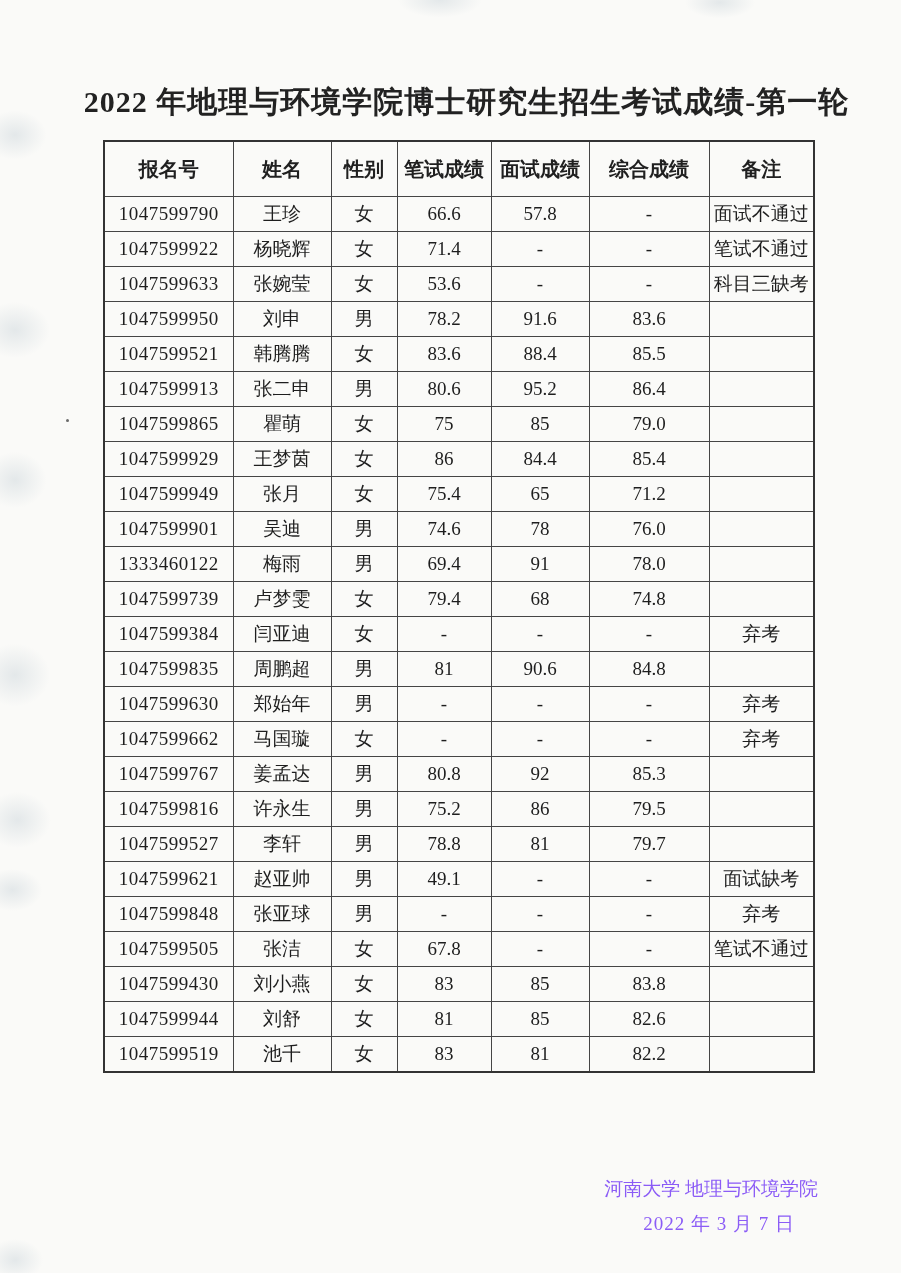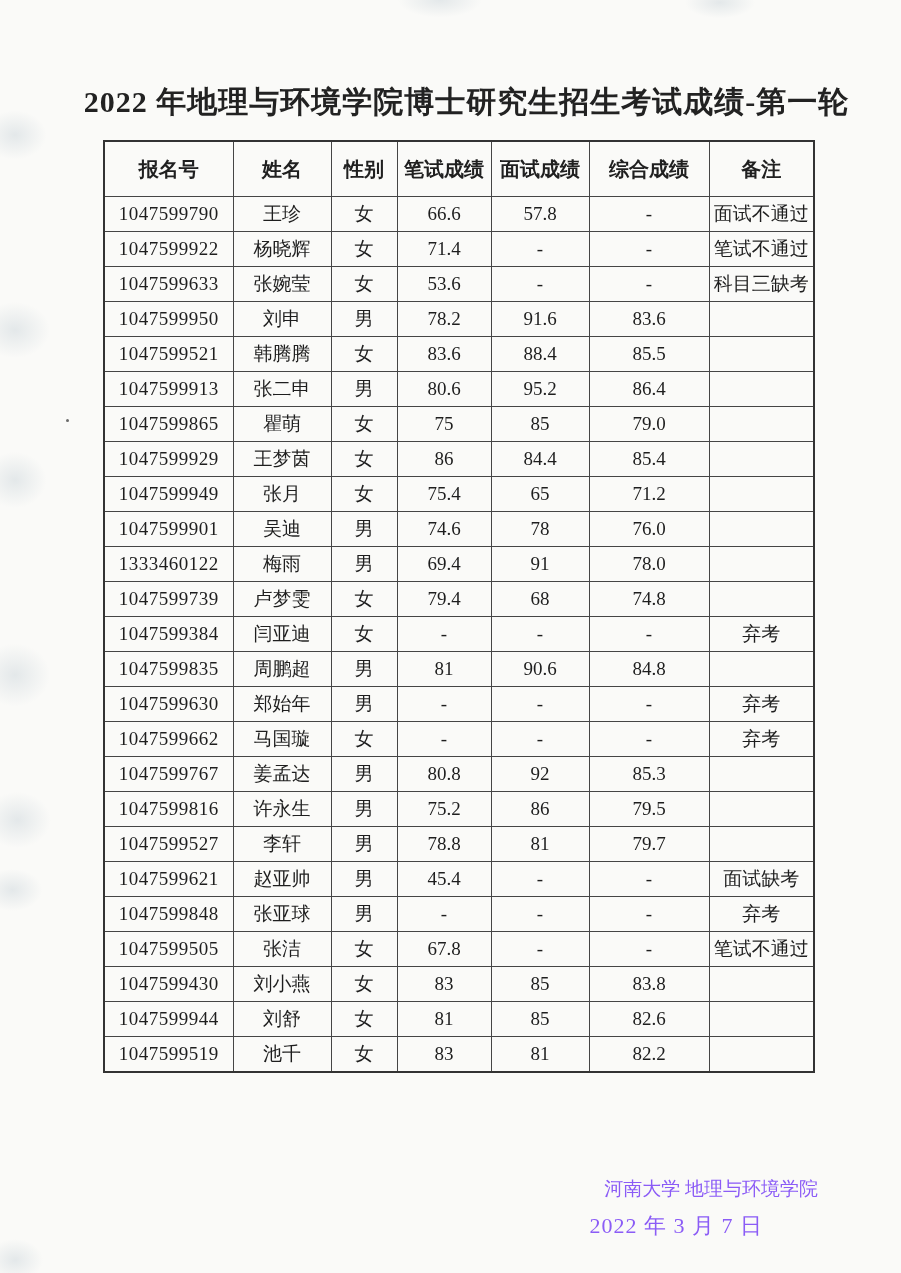--- a/index.html
+++ b/index.html
@@ -82,22 +82,22 @@
   .footer {
     position: absolute;
     top: 1176px;
     right: 83px;
     text-align: right;
     font-size: 19px;
     color: #8b5cf6;
   }
   .footer .footer-date {
     margin-top: 9px;
-    margin-right: 55px;
-    font-size: 22px;
+    margin-right: 23px;
+    font-size: 19px;
     letter-spacing: 1px;
   }
 </style>
 </head>
 <body>
 
 <div class="blob blob-gray" style="left:-30px; top:100px;  width:90px; height:70px;"></div>
 <div class="blob blob-gray" style="left:-35px; top:290px;  width:100px; height:80px;"></div>
 <div class="blob blob-gray" style="left:-30px; top:440px;  width:90px; height:80px;"></div>
 <div class="blob blob-gray" style="left:-35px; top:630px;  width:100px; height:90px;"></div>
@@ -300,21 +300,21 @@
         <td class="col2">男</td>
         <td class="col3">78.8</td>
         <td class="col4">81</td>
         <td class="col5">79.7</td>
         <td class="col6"></td>
       </tr>
       <tr>
         <td class="col0">1047599621</td>
         <td class="col1">赵亚帅</td>
         <td class="col2">男</td>
-        <td class="col3">45.4</td>
+        <td class="col3">49.1</td>
         <td class="col4">-</td>
         <td class="col5">-</td>
         <td class="col6">面试缺考</td>
       </tr>
       <tr>
         <td class="col0">1047599848</td>
         <td class="col1">张亚球</td>
         <td class="col2">男</td>
         <td class="col3">-</td>
         <td class="col4">-</td>

